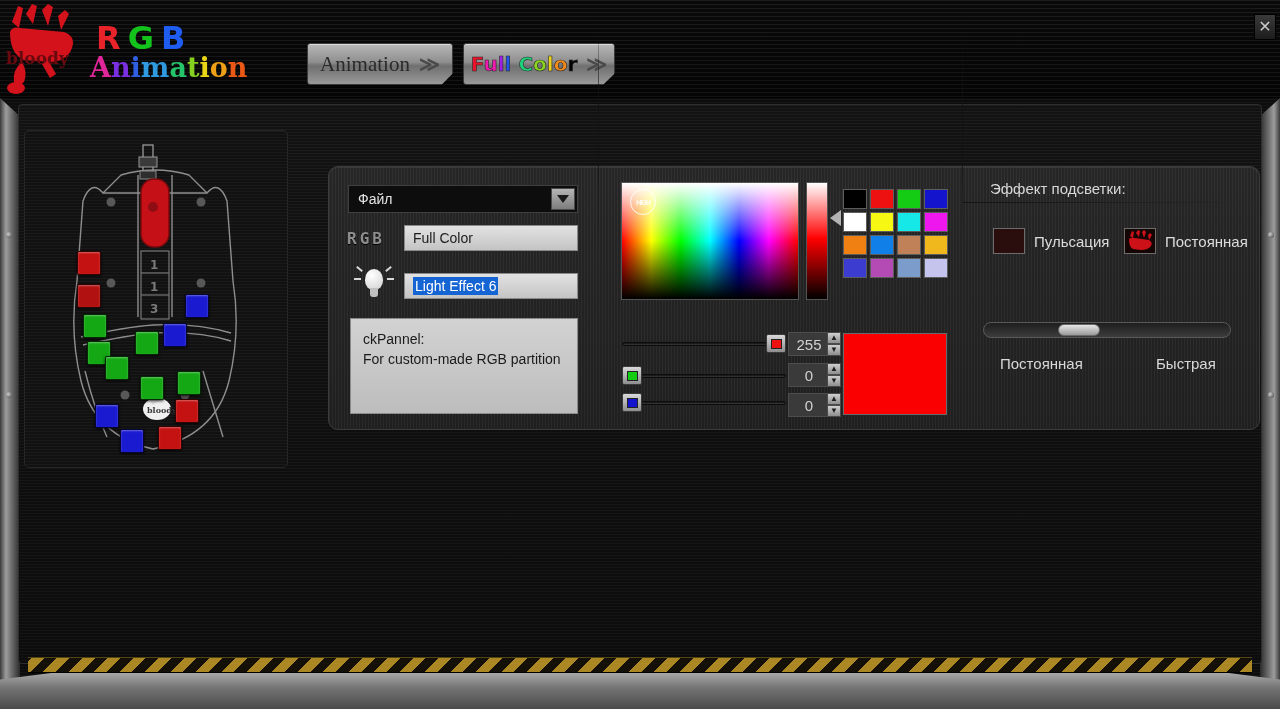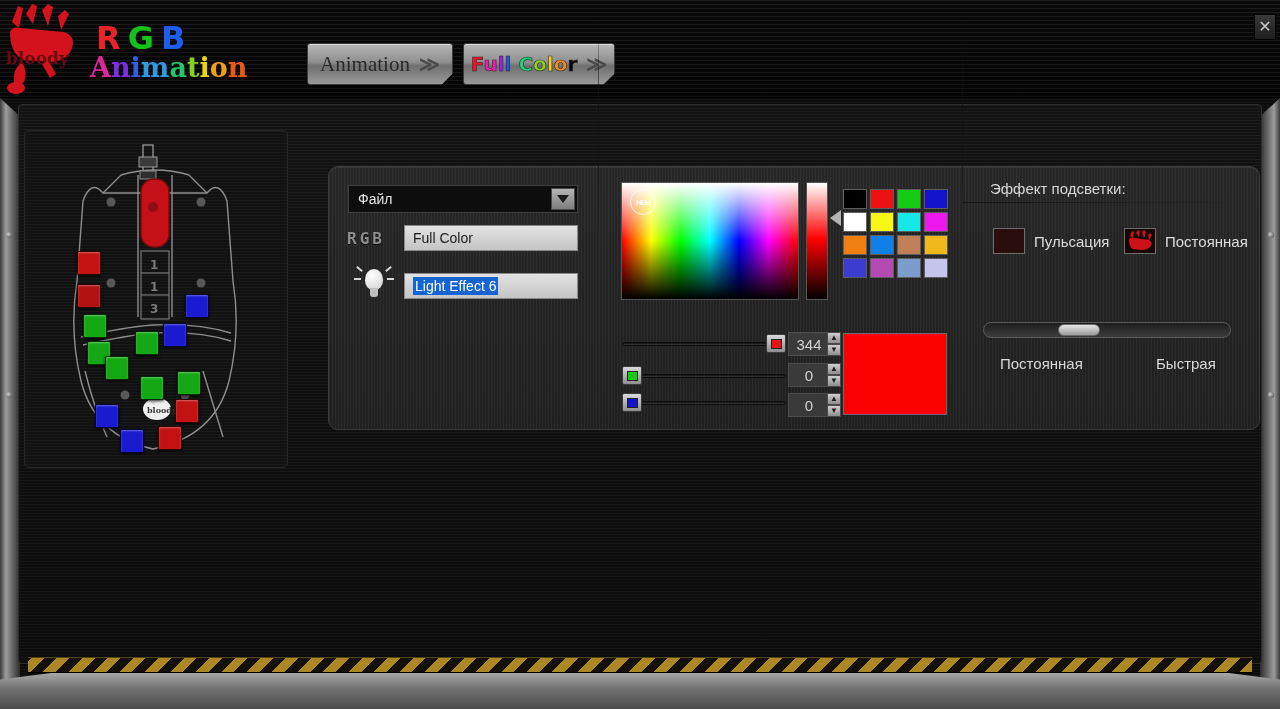--- a/index.html
+++ b/index.html
@@ -331,20 +331,22 @@
       <div class="bulb-base"></div>
     <div class="ray" style="left:2px; top:16px;"></div>
     <div class="ray" style="left:35px; top:16px;"></div>
     <div class="ray" style="left:4px; top:6px; transform:rotate(40deg);"></div>
     <div class="ray" style="left:33px; top:6px; transform:rotate(-40deg);"></div>
   </div>
   <div class="txt-field" id="field-effect">
     <span class="sel-text">Light Effect 6</span>
   </div>
 
+  <div class="desc-box">ckPannel:
+For custom-made RGB partition</div>
 
   <div class="grad-field">
     <div class="watermark">HIGH</div>
   </div>
   <div class="vbar"></div>
   <div class="vmark"></div>
   <div class="swatches" id="swatches">
       <div class="sw" style="background: rgb(0, 0, 0);"></div>
       <div class="sw" style="background: rgb(238, 17, 17);"></div>
       <div class="sw" style="background: rgb(19, 204, 19);"></div>
@@ -375,21 +377,21 @@
         <i style="background: rgb(19, 204, 19);"></i>
       </div>
     </div>
   <div class="srow" id="srow-b" style="width:164px;">
       <div class="strack"></div>
       <div class="shandle" style="left: 0px;">
         <i style="background: rgb(20, 20, 204);"></i>
       </div>
     </div>
 
-  <div class="snum" id="snum-r">344</div>
+  <div class="snum" id="snum-r">255</div>
   <div class="snum" id="snum-g">0</div>
   <div class="snum" id="snum-b">0</div>
 
   <div class="spin" id="spin-r">
     <div>▲</div>
     <div>▼</div>
   </div>
   <div class="spin" id="spin-g">
     <div>▲</div>
     <div>▼</div>

